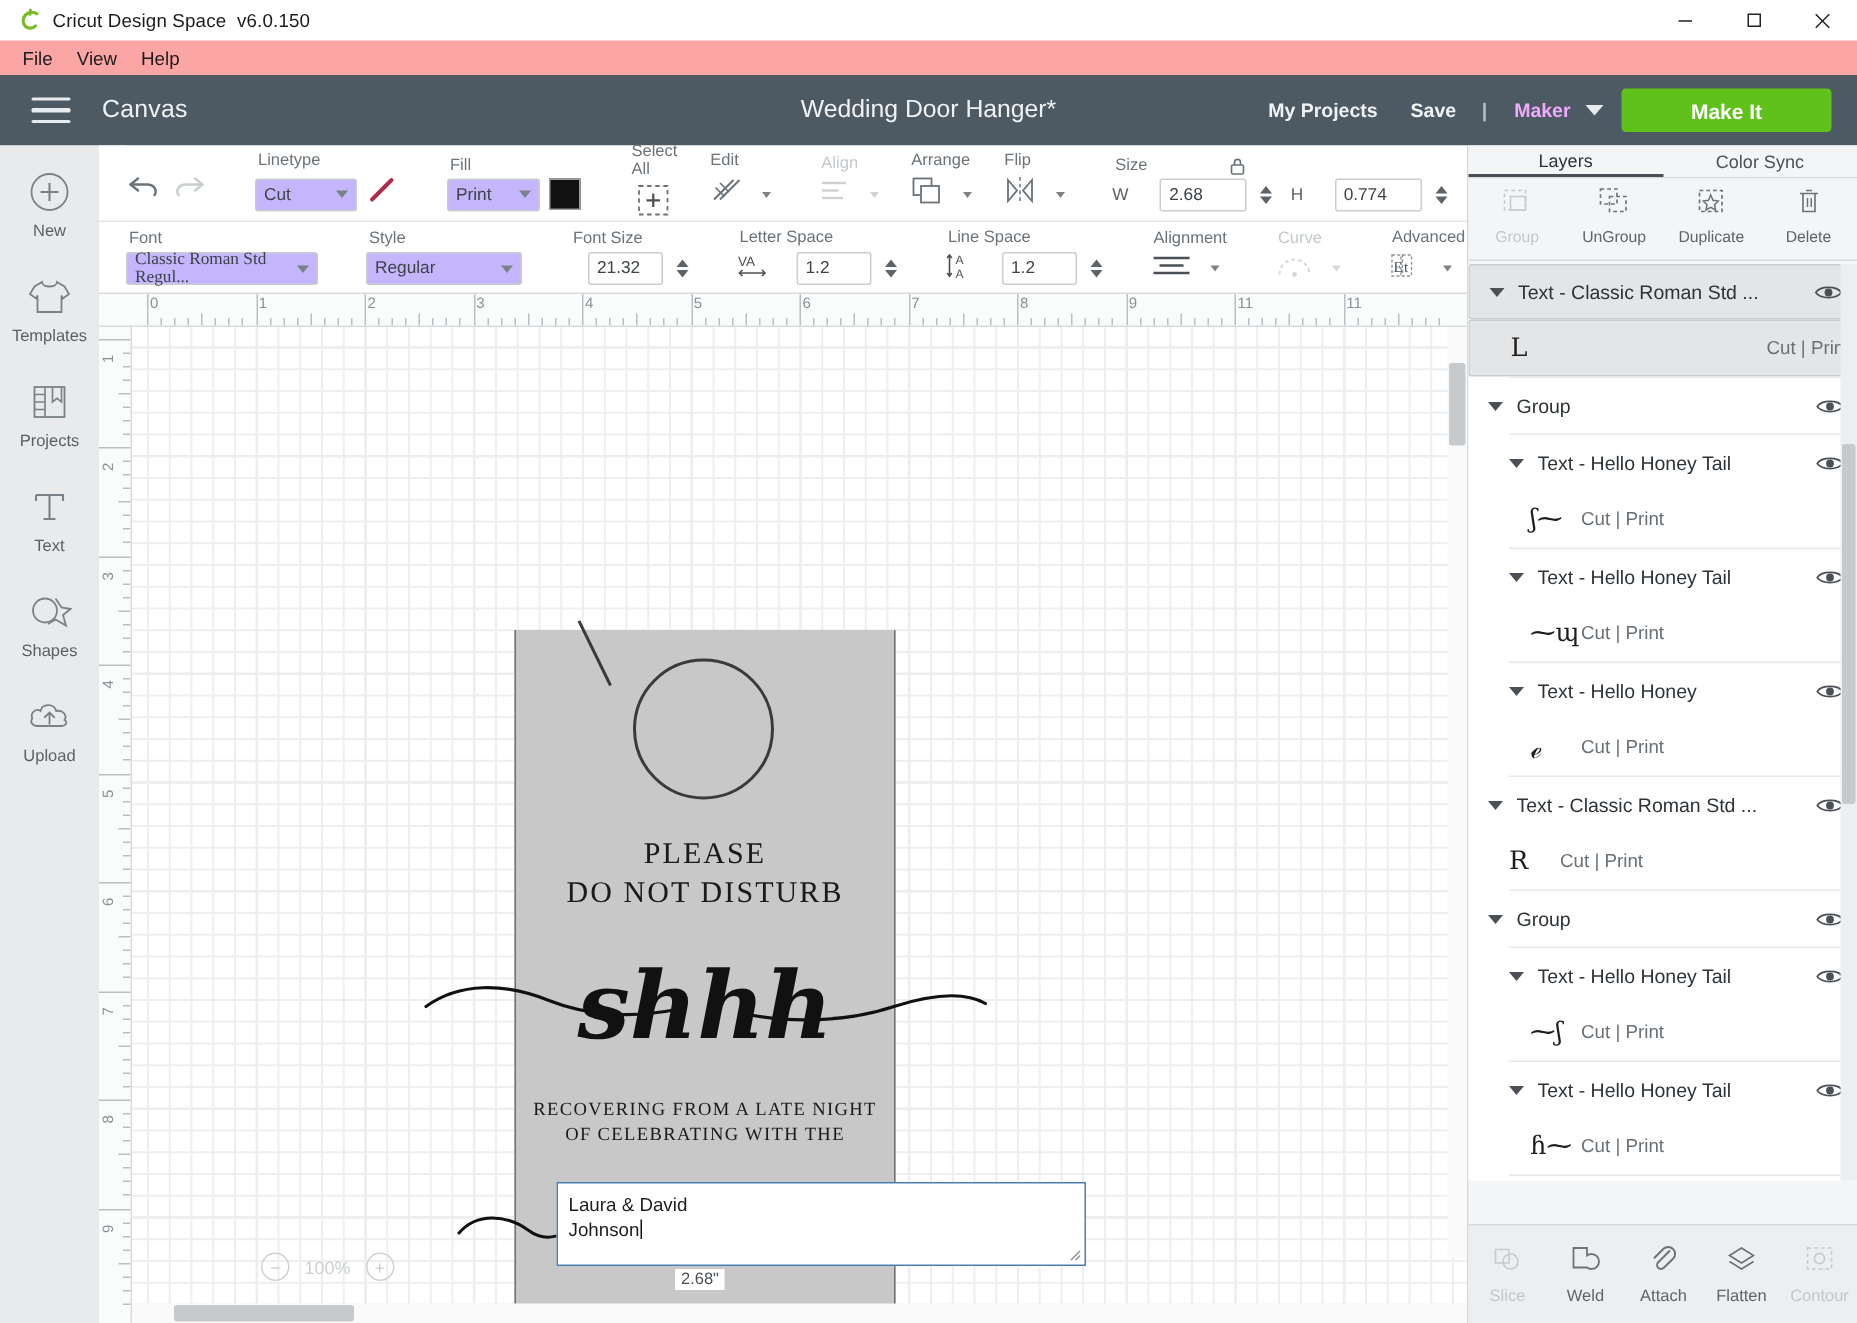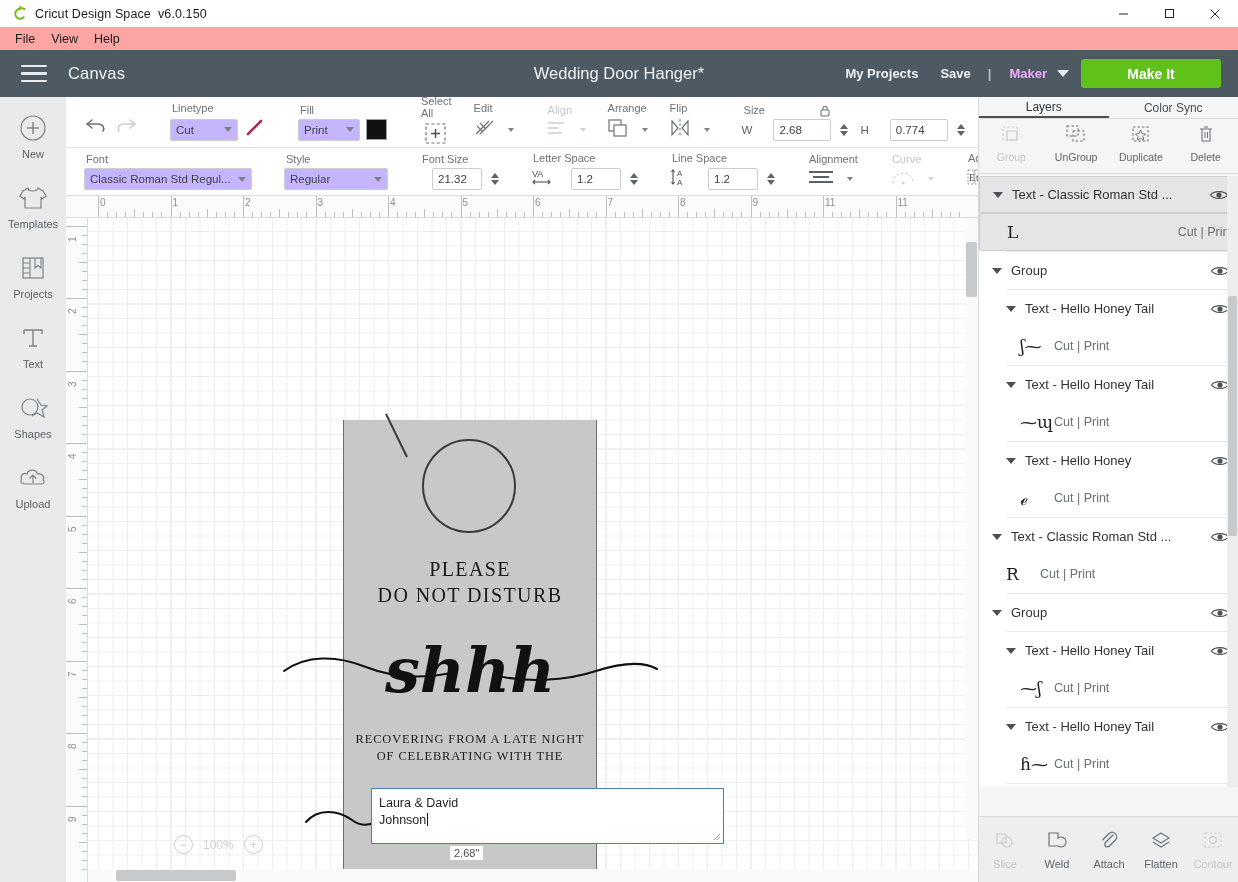--- a/index.html
+++ b/index.html
@@ -591,21 +591,21 @@
           <i class="caret sm"></i>
         </div>
       </div>
     </div>
   </div>
 
   <div class="toolbar2">
     <div class="tgroup" style="padding-left:18px;">
       <div class="tlabel">Font</div>
       <div class="trow">
-        <div class="sel" style="width:168px;">
+        <div class="sel" style="width:128px;font-family:Liberation Serif, serif;">
           <span>Classic Roman Std Regul...</span>
           <i class="caret"></i>
         </div>
       </div>
     </div>
     <div class="vdiv"></div>
 
     <div class="tgroup">
       <div class="tlabel">Style</div>
       <div class="trow">

